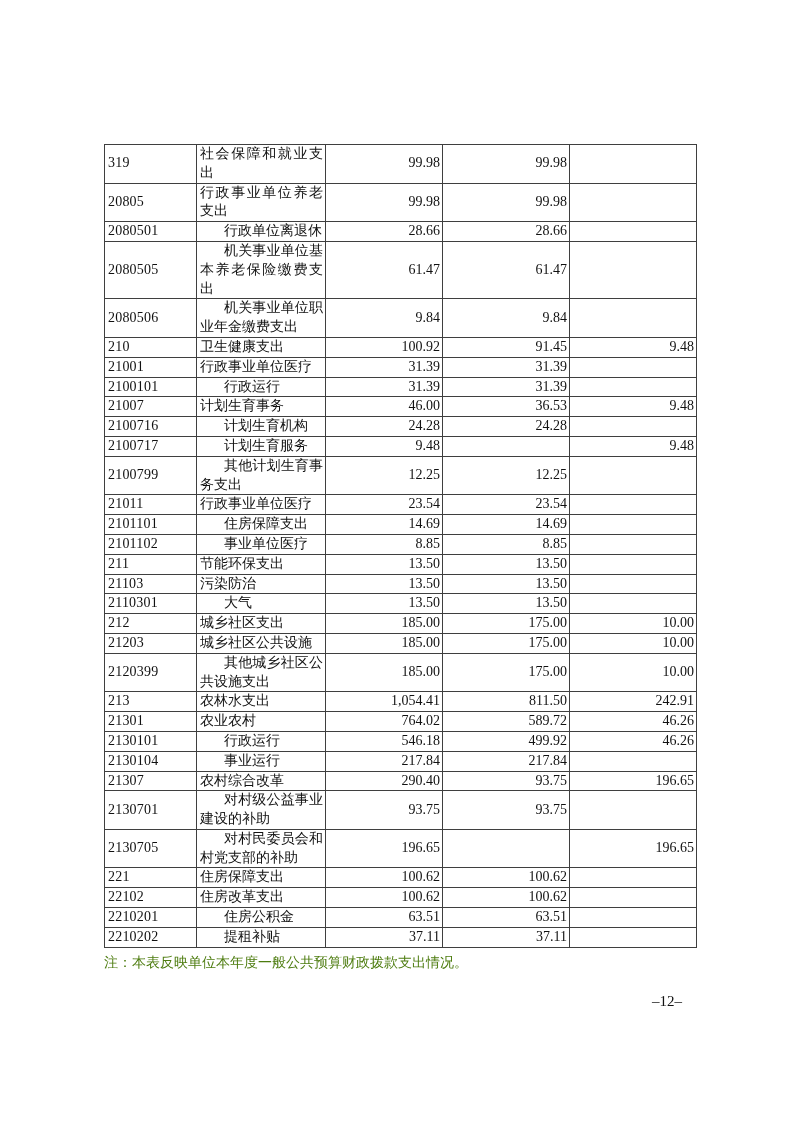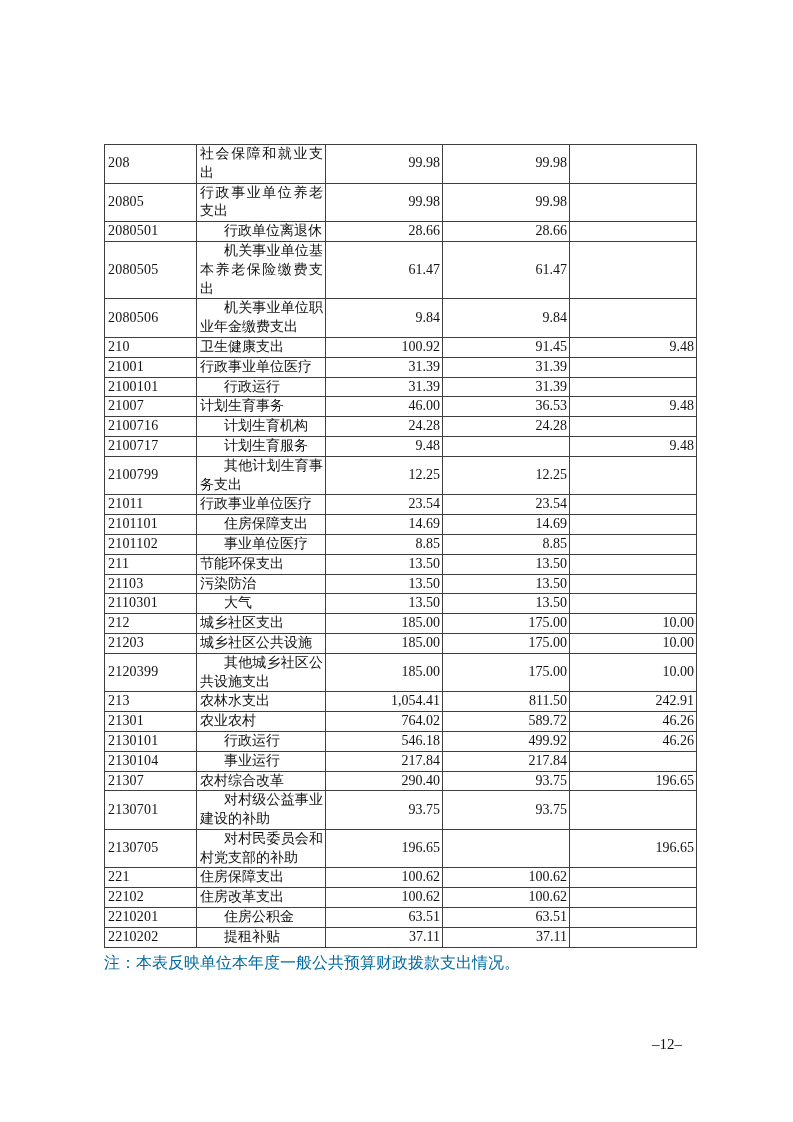--- a/index.html
+++ b/index.html
@@ -47,51 +47,50 @@
     font-family: Liberation Serif, serif;
   }
   td.col-num {
     text-align: right;
     padding: 0 2px 0 2px;
   }
   .table-note {
     position: absolute;
     left: 104px;
     top: 953px;
-    font-size: 16px;
+    font-size: 14px;
     line-height: 19px;
-    color: #0369a1;
+    color: #4d7c0f;
     white-space: nowrap;
   }
   .page-number {
     position: absolute;
     left: 652px;
     top: 992px;
     font-size: 15px;
     line-height: 18px;
     color: #111111;
-    margin-top: 43px;
   }
 </style>
 </head>
 <body>
 
 <div class="sheet">
 
   <table class="budget-table">
     <colgroup>
       <col style="width:92px">
       <col style="width:129px">
       <col style="width:117px">
       <col style="width:127px">
       <col style="width:127px">
     </colgroup>
     <tbody id="table-body">
         <tr>
-          <td class="col-code">208</td>
+          <td class="col-code">319</td>
           <td class="col-name">社会保障和就业支出</td>
           <td class="col-num">99.98</td>
           <td class="col-num">99.98</td>
           <td class="col-num"></td>
         </tr>
         <tr>
           <td class="col-code">20805</td>
           <td class="col-name">行政事业单位养老支出</td>
           <td class="col-num">99.98</td>
           <td class="col-num">99.98</td>

